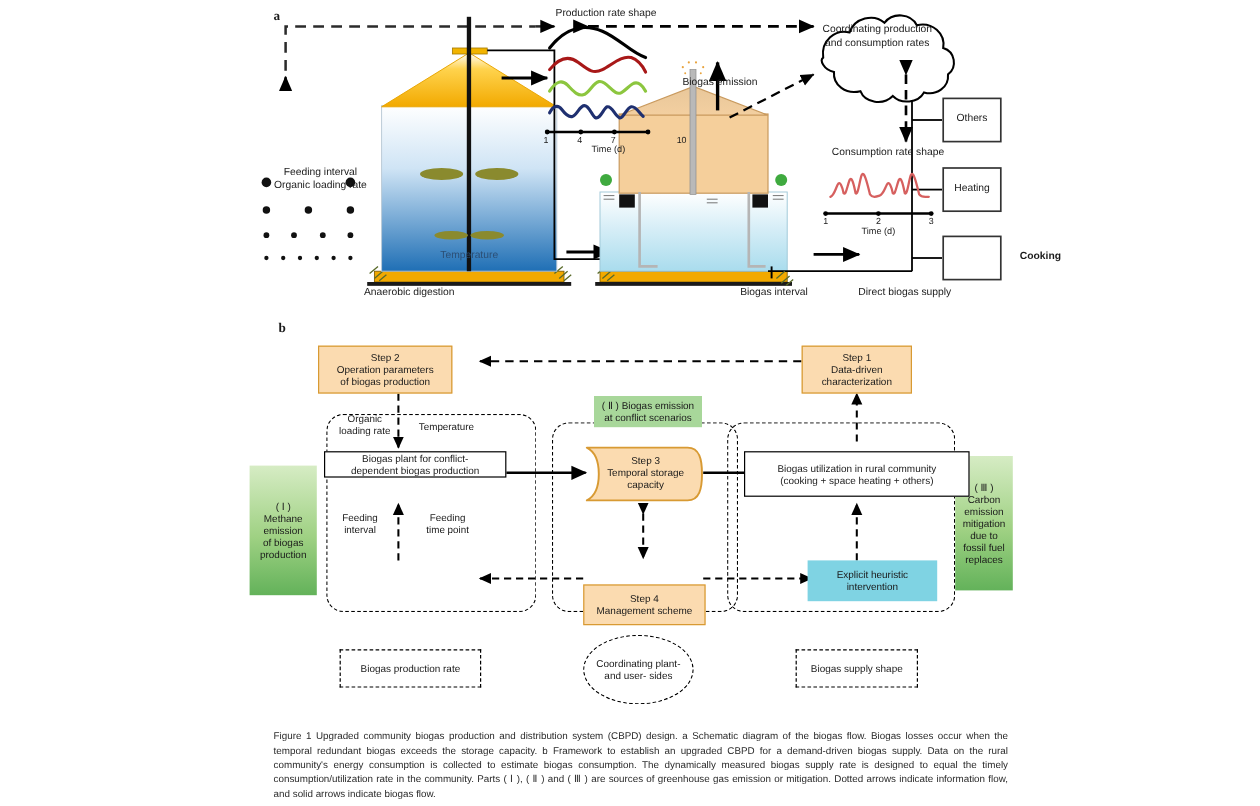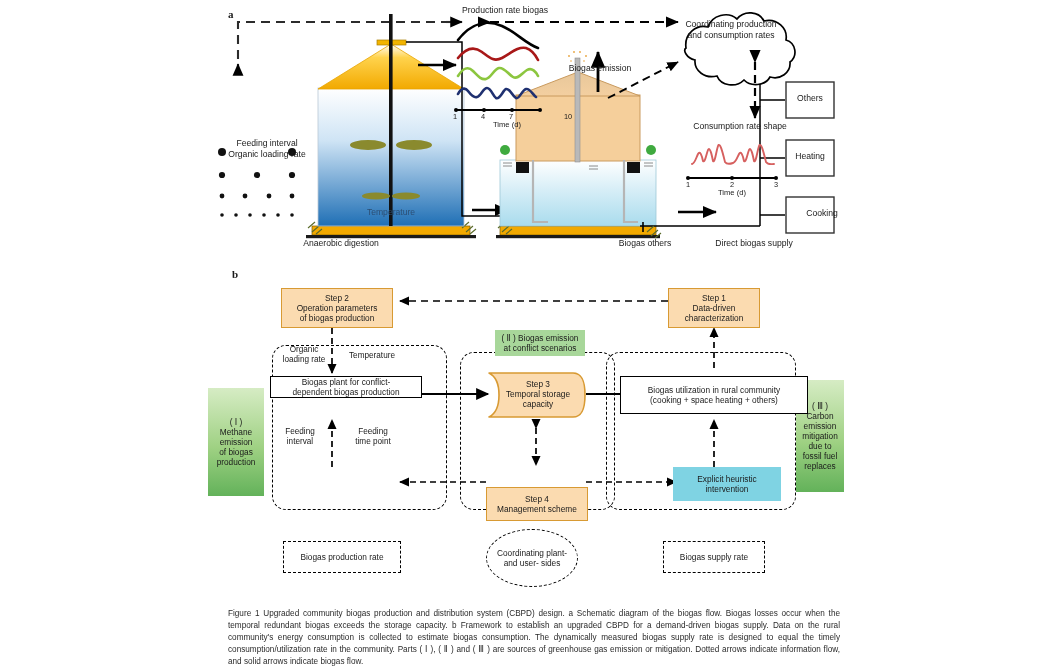--- a/index.html
+++ b/index.html
@@ -234,21 +234,21 @@
       <rect x="586" y="82" width="48" height="36"></rect>
       <rect x="586" y="140" width="48" height="36"></rect>
       <rect x="586" y="197" width="48" height="36"></rect>
     </g>
   </svg>
 
   <div class="abs lbl" style="left:212px;top:138px;width:110px;">
     <div>Feeding interval</div>
     <div>Organic loading rate</div>
   </div>
-  <div class="abs lbl" style="left:455px;top:5px;width:100px;">Production rate biogas</div>
+  <div class="abs lbl" style="left:455px;top:5px;width:100px;">Production rate shape</div>
   <div class="abs lbl" style="left:449px;top:112px;width:12px;font-size:7.4px;">1</div>
   <div class="abs lbl" style="left:477px;top:112px;width:12px;font-size:7.4px;">4</div>
   <div class="abs lbl" style="left:505px;top:112px;width:12px;font-size:7.4px;">7</div>
   <div class="abs lbl" style="left:512px;top:112px;width:16px;font-size:7.4px;margin-left:48px;">10</div>
   <div class="abs lbl" style="left:462px;top:120px;width:90px;font-size:7.6px;">Time (d)</div>
 
   <div class="abs lbl" style="left:686px;top:121px;width:108px;">Consumption rate shape</div>
   <div class="abs lbl" style="left:682px;top:180px;width:12px;font-size:7.4px;">1</div>
   <div class="abs lbl" style="left:726px;top:180px;width:12px;font-size:7.4px;">2</div>
   <div class="abs lbl" style="left:770px;top:180px;width:12px;font-size:7.4px;">3</div>
@@ -256,24 +256,24 @@
 
   <div class="abs lbl" style="left:556px;top:63px;width:88px;">Biogas emission</div>
 
   <div class="abs lbl" style="left:672px;top:19px;width:118px;line-height:1.3;">
     <div>Coordinating production</div>
     <div>and consumption rates</div>
   </div>
 
   <div class="abs lbl" style="left:786px;top:93px;width:48px;">Others</div>
   <div class="abs lbl" style="left:786px;top:151px;width:48px;">Heating</div>
-  <div class="abs lbl" style="left:786px;top:208px;width:72px;">Cooking</div>
+  <div class="abs lbl" style="left:831px;top:208px;width:72px;font-weight:bold;">Cooking</div>
 
   <div class="abs lbl" style="left:278px;top:238px;width:126px;">Anaerobic digestion</div>
-  <div class="abs lbl" style="left:590px;top:238px;width:110px;">Biogas others</div>
+  <div class="abs lbl" style="left:590px;top:238px;width:110px;">Biogas interval</div>
   <div class="abs lbl" style="left:690px;top:238px;width:128px;">Direct biogas supply</div>
 
   <div class="abs panel-letter" style="left:232px;top:268px;">b</div>
 
   <div class="grp" style="left:272px;top:345px;width:175px;height:165px;"></div>
   <div class="grp" style="left:460px;top:352px;width:155px;height:158px;"></div>
   <div class="grp" style="left:606px;top:352px;width:190px;height:158px;"></div>
 
   <svg class="abs" style="left:0px;top:260px;" width="1050" height="345" viewBox="0 0 1050 345">
     <defs>
@@ -306,21 +306,21 @@
       <path d="M340,512 L340,540" stroke-width="1.7" stroke-dasharray="6,4" marker-end="url(#bArrow)"></path>
 
       <path d="M714,512 L714,540" stroke-width="1.7" stroke-dasharray="6,4" marker-end="url(#bArrow)"></path>
 
       <path d="M400,558 L486,558" stroke-width="1.9" stroke-dasharray="7,5" marker-end="url(#bArrow)"></path>
 
       <path d="M578,558 L663,558" stroke-width="1.9" stroke-dasharray="7,5" marker-end="url(#bArrow)"></path>
     </g>
   </svg>
 
-  <div class="node n-orange boxtxt" style="left:281px;top:288px;width:112px;height:40px;">
+  <div class="node n-orange boxtxt" style="left:265px;top:288px;width:112px;height:40px;">
     <span style="white-space:pre-line;">Step 2
 Operation parameters
 of biogas production</span>
   </div>
 
   <div class="node n-orange boxtxt" style="left:668px;top:288px;width:92px;height:40px;">
     <span style="white-space:pre-line;">Step 1
 Data-driven
 characterization</span>
   </div>
@@ -396,18 +396,18 @@
   </div>
 
   <div class="node n-dashbox boxtxt" style="left:283px;top:541px;width:118px;height:32px;">
     <span>Biogas production rate</span>
   </div>
   <div class="grp-circle boxtxt" style="left:486px;top:529px;width:92px;height:58px;">
     <span style="white-space:pre-line;">Coordinating plant-
 and user- sides</span>
   </div>
   <div class="node n-dashbox boxtxt" style="left:663px;top:541px;width:102px;height:32px;">
-    <span>Biogas supply rate</span>
+    <span>Biogas supply shape</span>
   </div>
 
   <div class="abs caption" style="left:228px;top:608px;width:612px;">Figure 1 Upgraded community biogas production and distribution system (CBPD) design. a Schematic diagram of the biogas flow. Biogas losses occur when the temporal redundant biogas exceeds the storage capacity. b Framework to establish an upgraded CBPD for a demand-driven biogas supply. Data on the rural community's energy consumption is collected to estimate biogas consumption. The dynamically measured biogas supply rate is designed to equal the timely consumption/utilization rate in the community. Parts ( Ⅰ ), ( Ⅱ ) and ( Ⅲ ) are sources of greenhouse gas emission or mitigation. Dotted arrows indicate information flow, and solid arrows indicate biogas flow.</div>
 
 </div>
 
 </body></html>

